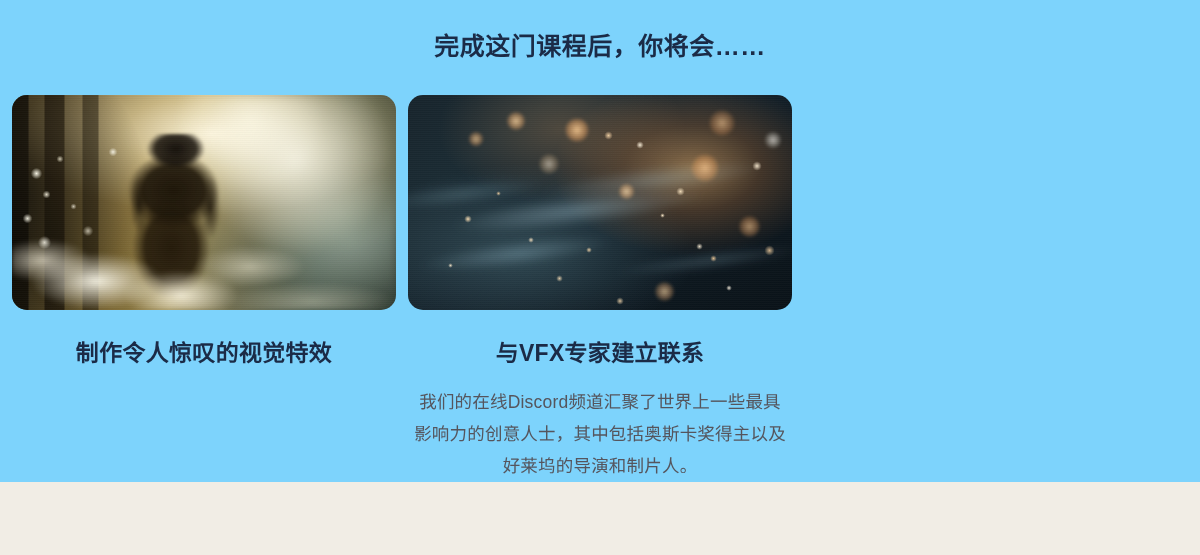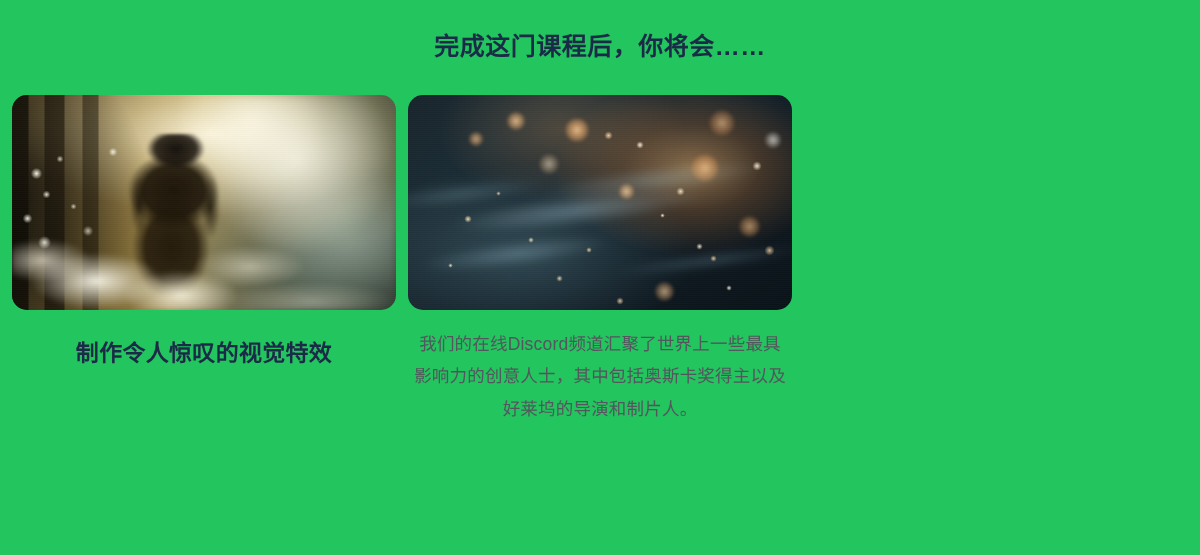--- a/index.html
+++ b/index.html
@@ -13,22 +13,22 @@
 
   body {
     background: #f1ede5;
     font-family: "Liberation Sans", "DejaVu Sans", sans-serif;
     -webkit-font-smoothing: antialiased;
   }
 
   .page {
     position: relative;
     width: 1200px;
-    height: 555px;
-    background: #22c55e;
+    height: 482px;
+    background: #7dd3fc;
   }
 
   
   .section-title {
     width: 1200px;
     text-align: center;
     color: #1b2b47;
     font-size: 25px;
     font-weight: 700;
     letter-spacing: 0.5px;
@@ -322,18 +322,19 @@
       <h3 class="card-title">制作令人惊叹的视觉特效</h3>
     </div>
 
     <div class="card">
       <div class="card-thumb thumb-nebula">
         <div class="layer nebula-wisps"></div>
         <div class="layer nebula-bokeh-lg"></div>
         <div class="layer nebula-bokeh-sm"></div>
         <div class="layer thumb-grain"></div>
       </div>
+      <h3 class="card-title">与VFX专家建立联系</h3>
       <p class="card-body">我们的在线Discord频道汇聚了世界上一些最具影响力的创意人士，其中包括奥斯卡奖得主以及好莱坞的导演和制片人。</p>
     </div>
 
 
   </div>
 </div>
 
 </body></html>

